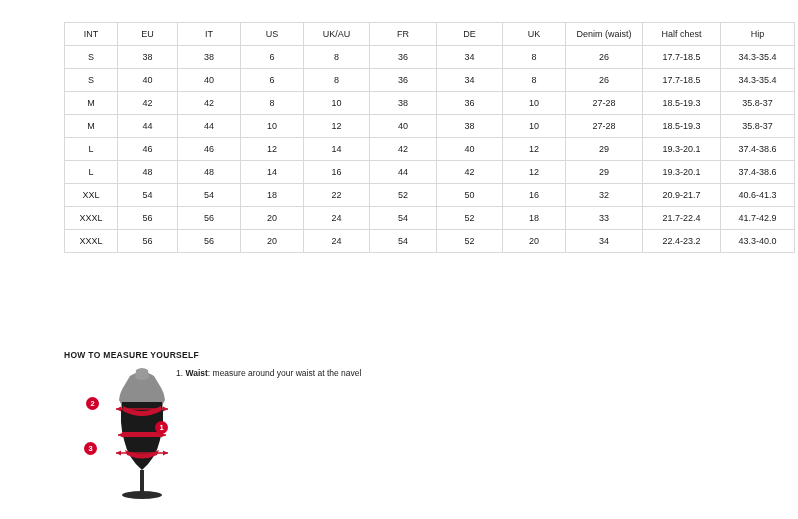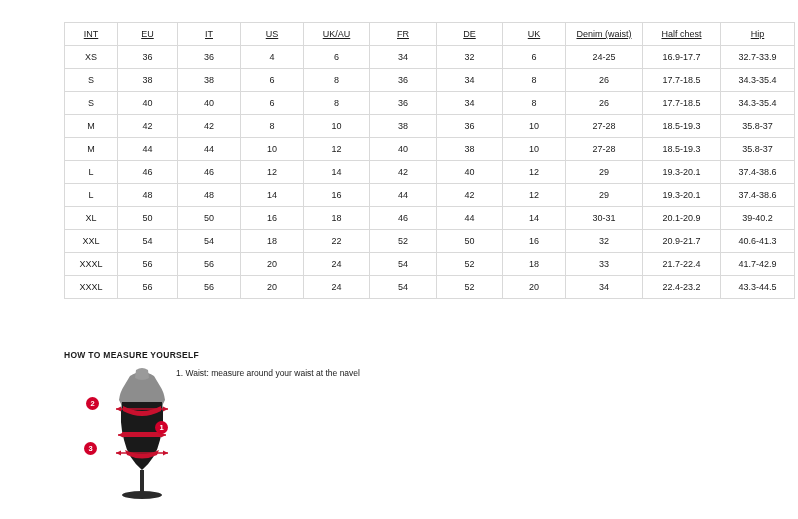--- a/index.html
+++ b/index.html
@@ -40,21 +40,20 @@
     font-weight: normal;
     text-align: center;
     vertical-align: middle;
     color: #1a1a1a;
     padding: 0 2px;
     white-space: nowrap;
   }
   table.size-table thead th {
     font-size: 9px;
     color: #1a1a1a;
-    text-decoration: underline;
   }
   
   col.c0 { width: 53px; }
   col.c1 { width: 60px; }
   col.c2 { width: 63px; }
   col.c3 { width: 63px; }
   col.c4 { width: 66px; }
   col.c5 { width: 67px; }
   col.c6 { width: 66px; }
   col.c7 { width: 63px; }
@@ -85,21 +84,21 @@
     top: 368px;
     width: 420px;
   }
   .instructions p {
     margin: 0 0 14px 0;
     font-size: 8.5px;
     line-height: 11px;
     color: #1a1a1a;
   }
   .instructions p b {
-    font-weight: normal;
+    font-weight: bold;
   }
   .num-badge {
     position: absolute;
     width: 13px;
     height: 13px;
     border-radius: 50%;
     background: #d1002a;
     color: #ffffff;
     font-size: 7.5px;
     font-weight: bold;
@@ -137,33 +136,20 @@
           <th>FR</th>
           <th>DE</th>
           <th>UK</th>
           <th>Denim (waist)</th>
           <th>Half chest</th>
           <th>Hip</th>
         </tr>
       </thead>
       <tbody>
         <tr>
-          <td>XS</td>
-          <td>36</td>
-          <td>36</td>
-          <td>4</td>
-          <td>6</td>
-          <td>34</td>
-          <td>32</td>
-          <td>6</td>
-          <td>24-25</td>
-          <td>16.9-17.7</td>
-          <td>32.7-33.9</td>
-        </tr>
-        <tr>
           <td>S</td>
           <td>38</td>
           <td>38</td>
           <td>6</td>
           <td>8</td>
           <td>36</td>
           <td>34</td>
           <td>8</td>
           <td>26</td>
           <td>17.7-18.5</td>
@@ -228,33 +214,20 @@
           <td>14</td>
           <td>16</td>
           <td>44</td>
           <td>42</td>
           <td>12</td>
           <td>29</td>
           <td>19.3-20.1</td>
           <td>37.4-38.6</td>
         </tr>
         <tr>
-          <td>XL</td>
-          <td>50</td>
-          <td>50</td>
-          <td>16</td>
-          <td>18</td>
-          <td>46</td>
-          <td>44</td>
-          <td>14</td>
-          <td>30-31</td>
-          <td>20.1-20.9</td>
-          <td>39-40.2</td>
-        </tr>
-        <tr>
           <td>XXL</td>
           <td>54</td>
           <td>54</td>
           <td>18</td>
           <td>22</td>
           <td>52</td>
           <td>50</td>
           <td>16</td>
           <td>32</td>
           <td>20.9-21.7</td>
@@ -277,21 +250,21 @@
           <td>XXXL</td>
           <td>56</td>
           <td>56</td>
           <td>20</td>
           <td>24</td>
           <td>54</td>
           <td>52</td>
           <td>20</td>
           <td>34</td>
           <td>22.4-23.2</td>
-          <td>43.3-44.5</td>
+          <td>43.3-40.0</td>
         </tr>
       </tbody>
     </table>
   </div>
 
   <div class="measure-title">HOW TO MEASURE YOURSELF</div>
 
   <div class="figure">
     <svg width="110" height="135" viewBox="0 0 110 135" xmlns="http://www.w3.org/2000/svg">
 

